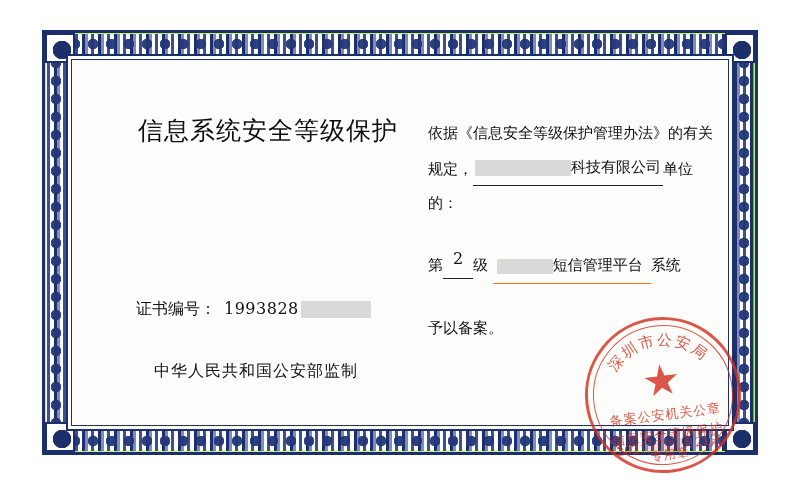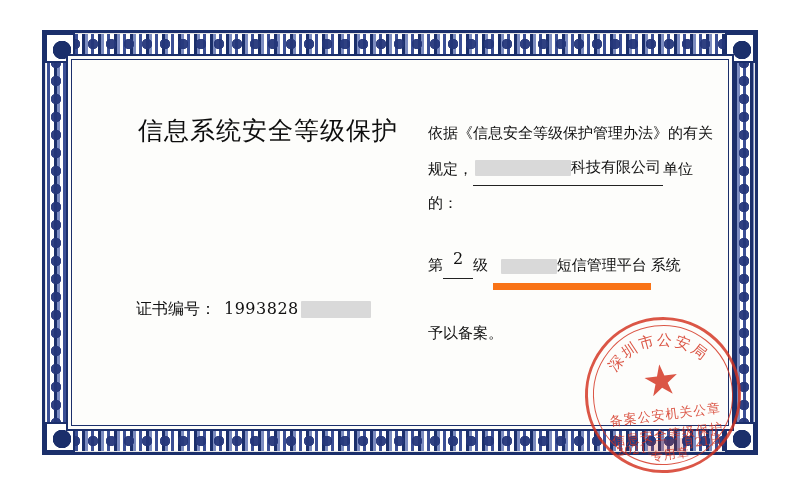--- a/index.html
+++ b/index.html
@@ -14,21 +14,21 @@
     font-family: "Liberation Serif", serif;
   }
 
   
   #certificate {
     position: absolute;
     left: 42px;
     top: 30px;
     width: 716px;
     height: 425px;
-    background: #e5e5e5;
+    background: #bef264;
     box-sizing: border-box;
   }
 
   
   .border-outer {
     position: absolute;
     inset: 0;
     border: 3px solid #1b2f6b;
     box-sizing: border-box;
   }
@@ -187,23 +187,23 @@
     border-bottom: 1px solid #222;
     min-width: 30px;
     text-align: center;
     font-size: 16px;
     position: relative;
     top: -6px;
     padding-bottom: 2px;
   }
   .sys-name {
     display: inline-block;
-    border-bottom: 7px solid #f97316;
+    border-bottom: 1px solid #f97316;
     min-width: 150px;
-    text-align: right;
+    text-align: left;
     padding: 0 4px 1px 4px;
   }
   .record-row { margin-top: 26px; }
 
   
   .seal {
     position: absolute;
     left: 509px;
     top: 253px;
     width: 150px;
@@ -289,20 +289,21 @@
   <div class="content">
 
     <div class="title-block">
       <div class="title-line">信息系统安全等级保护</div>
     </div>
 
     <div class="cert-no">
       <span>证书编号：</span><span class="value">1993828</span><span class="redact r-cert"></span>
     </div>
 
+    <div class="issuer">中华人民共和国公安部监制</div>
 
     <div class="body">
       <div class="row">依据《信息安全等级保护管理办法》的有关</div>
       <div class="row">
         <span>规定，</span><span class="underline"><span class="redact r-company"></span><span>科技有限公司</span></span><span>单位</span>
       </div>
       <div class="row">的：</div>
 
       <div class="level-row">
         <span>第</span><span class="level-num">2</span><span>级</span>

